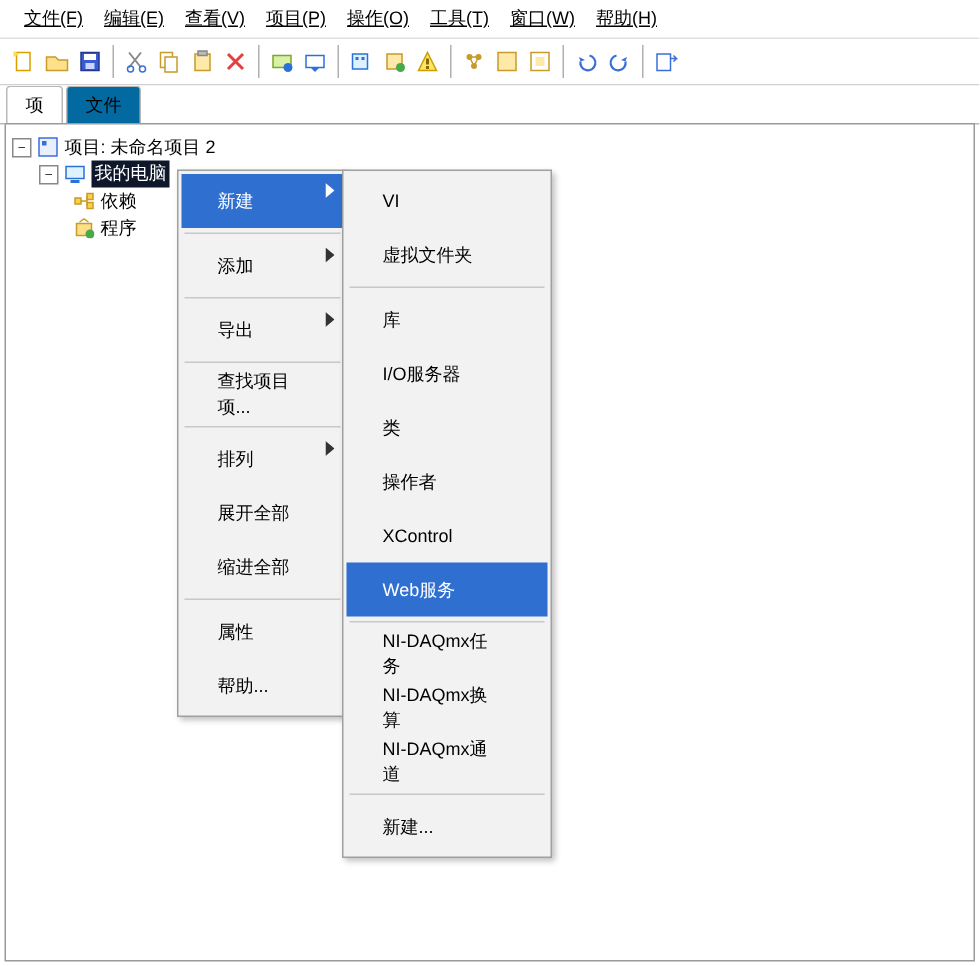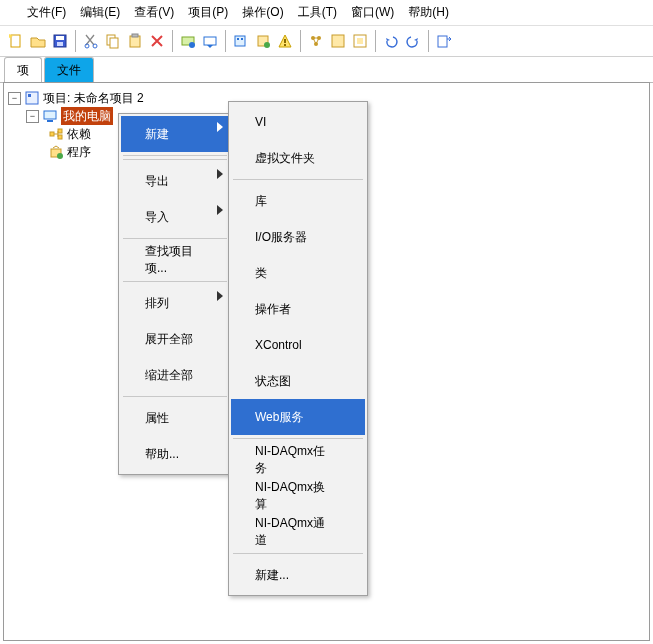--- a/index.html
+++ b/index.html
@@ -1,36 +1,36 @@
 <!DOCTYPE html>
 <html><head>
 <meta charset="utf-8">
 <style>
   html,body{margin:0;padding:0;font-family:"Microsoft YaHei","Segoe UI",Tahoma,sans-serif;font-size:12px;color:#000;background:#fff;}
   .window{width:653px;height:644px;position:relative;overflow:hidden;}
   
-  .menubar{display:flex;align-items:flex-end;height:21px;padding:2px 20px;background:#fff;border-bottom:1px solid #e0e0e0;}
+  .menubar{display:flex;align-items:flex-end;height:21px;padding:2px 9px;background:#fff;border-bottom:1px solid #e0e0e0;text-decoration:underline;}
   .menubar .mi{padding:2px 7px;cursor:default;}
   
   .toolbar{display:flex;align-items:center;height:26px;padding:2px 6px;background:#fff;border-bottom:1px solid #d0d0d0;gap:2px;}
   .tb-sep{width:1px;height:22px;background:#b0b0b0;margin:0 3px;}
   .tb-btn{width:20px;height:20px;display:flex;align-items:center;justify-content:center;border-radius:2px;}
   .tb-btn svg{display:block;}
   
   .tabstrip{display:flex;align-items:flex-end;height:25px;padding-left:4px;background:#fff;border-bottom:1px solid #b9b9b9;}
   .tab{padding:4px 12px;border:1px solid #b9b9b9;border-bottom:none;margin-right:2px;border-radius:3px 3px 0 0;background:#fff;position:relative;top:1px;}
   .tab.active{background:#fff;}
-  .tab.inactive{background:#0ea5e9;}
+  .tab.inactive{background:#0369a1;}
   
   .content{position:absolute;left:3px;right:3px;top:82px;bottom:3px;border:1px solid #9a9a9a;background:#fff;overflow:hidden;}
   .tree{padding:6px 4px;line-height:18px;}
   .trow{display:flex;align-items:center;height:18px;white-space:nowrap;}
   .toggle{width:11px;height:11px;border:1px solid #888;display:inline-flex;align-items:center;justify-content:center;margin-right:3px;font-size:9px;line-height:9px;color:#333;background:#fff;}
   .ticon{width:16px;height:16px;margin-right:3px;display:inline-flex;align-items:center;justify-content:center;}
-  .sel{background:#c2410c;color:#fff;padding:0 2px;}
+  .sel{background:#0f172a;color:#fff;padding:0 2px;font-family:Liberation Mono, monospace;}
   
   .ctx{position:absolute;background:#f2f2f2;border:1px solid #a0a0a0;box-shadow:2px 2px 4px rgba(0,0,0,.25);padding:2px;}
   .ctx .row{display:flex;align-items:center;height:36px;padding:0 34px 0 24px;position:relative;cursor:default;}
   .ctx .row .arrow{position:absolute;right:6px;top:6px;}
   .ctx .sep{height:1px;background:#c8c8c8;margin:3px 2px;}
   .ctx .row.hl{background:#2f6fd0;color:#fff;}
   .arrow svg{display:block;}
 </style>
 </head>
 <body>
@@ -218,56 +218,55 @@
   </div>
 </div>
 
 <div class="ctx" style="left:118px;top:113px;width:108px" id="ctx1">
       <div class="row hl">新建<span class="arrow">
           <svg width="6" height="10">
             <path d="M0 0 L6 5 L0 10 Z" fill="#fff"></path>
           </svg>
         </span></div>
       <div class="sep"></div>
+      <div class="row">添加<span class="arrow">
+          <svg width="6" height="10">
+            <path d="M0 0 L6 5 L0 10 Z" fill="#333"></path>
+          </svg>
+        </span></div>
       <div class="sep"></div>
       <div class="row">导出<span class="arrow">
-          <svg width="6" height="10">
-            <path d="M0 0 L6 5 L0 10 Z" fill="#333"></path>
-          </svg>
-        </span></div>
-      <div class="row">导入<span class="arrow">
           <svg width="6" height="10">
             <path d="M0 0 L6 5 L0 10 Z" fill="#333"></path>
           </svg>
         </span></div>
       <div class="sep"></div>
       <div class="row">查找项目项...</div>
       <div class="sep"></div>
       <div class="row">排列<span class="arrow">
           <svg width="6" height="10">
             <path d="M0 0 L6 5 L0 10 Z" fill="#333"></path>
           </svg>
         </span></div>
       <div class="row">展开全部</div>
       <div class="row">缩进全部</div>
       <div class="sep"></div>
       <div class="row">属性</div>
       <div class="row">帮助...</div>
     </div>
 
-<div class="ctx" style="left:228px;top:101px;width:134px" id="ctx2">
+<div class="ctx" style="left:228px;top:113px;width:134px" id="ctx2">
       <div class="row">VI</div>
       <div class="row">虚拟文件夹</div>
       <div class="sep"></div>
       <div class="row">库</div>
       <div class="row">I/O服务器</div>
       <div class="row">类</div>
       <div class="row">操作者</div>
       <div class="row">XControl</div>
-      <div class="row">状态图</div>
       <div class="row hl">Web服务</div>
       <div class="sep"></div>
       <div class="row">NI-DAQmx任务</div>
       <div class="row">NI-DAQmx换算</div>
       <div class="row">NI-DAQmx通道</div>
       <div class="sep"></div>
       <div class="row">新建...</div>
     </div>
 
 </div>

